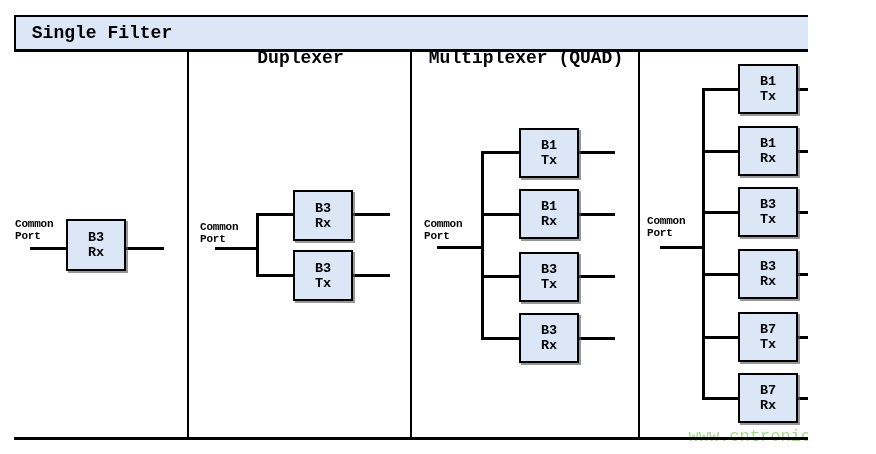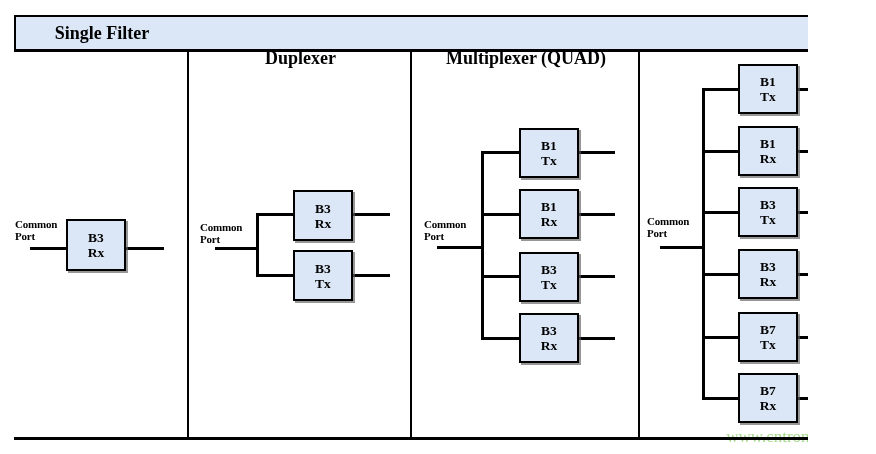--- a/index.html
+++ b/index.html
@@ -1,20 +1,20 @@
 <!DOCTYPE html>
 <html style="--bg: #ffffff; --cell-fill: #dbe7f6; --line: #000000; --ink: #000000; --wm-color: #a6d98c;"><head>
 <meta charset="utf-8">
 <style>
   html,body{margin:0;padding:0;background:#fff;}
   .stage{
     position:relative;
     width:808px;height:454px;
     background:var(--bg,#ffffff);
-    font-family:Liberation Serif, serif;
+    font-family:Liberation Mono, monospace;
     color:var(--ink,#000000);
     overflow:hidden;
   }
   
   .hdr{
     position:absolute;left:14px;top:15px;width:850px;height:37px;
     box-sizing:border-box;border:2px solid var(--line,#000);
     border-bottom-width:3px;background:var(--cell-fill,#dbe7f6);
     display:flex;
   }

